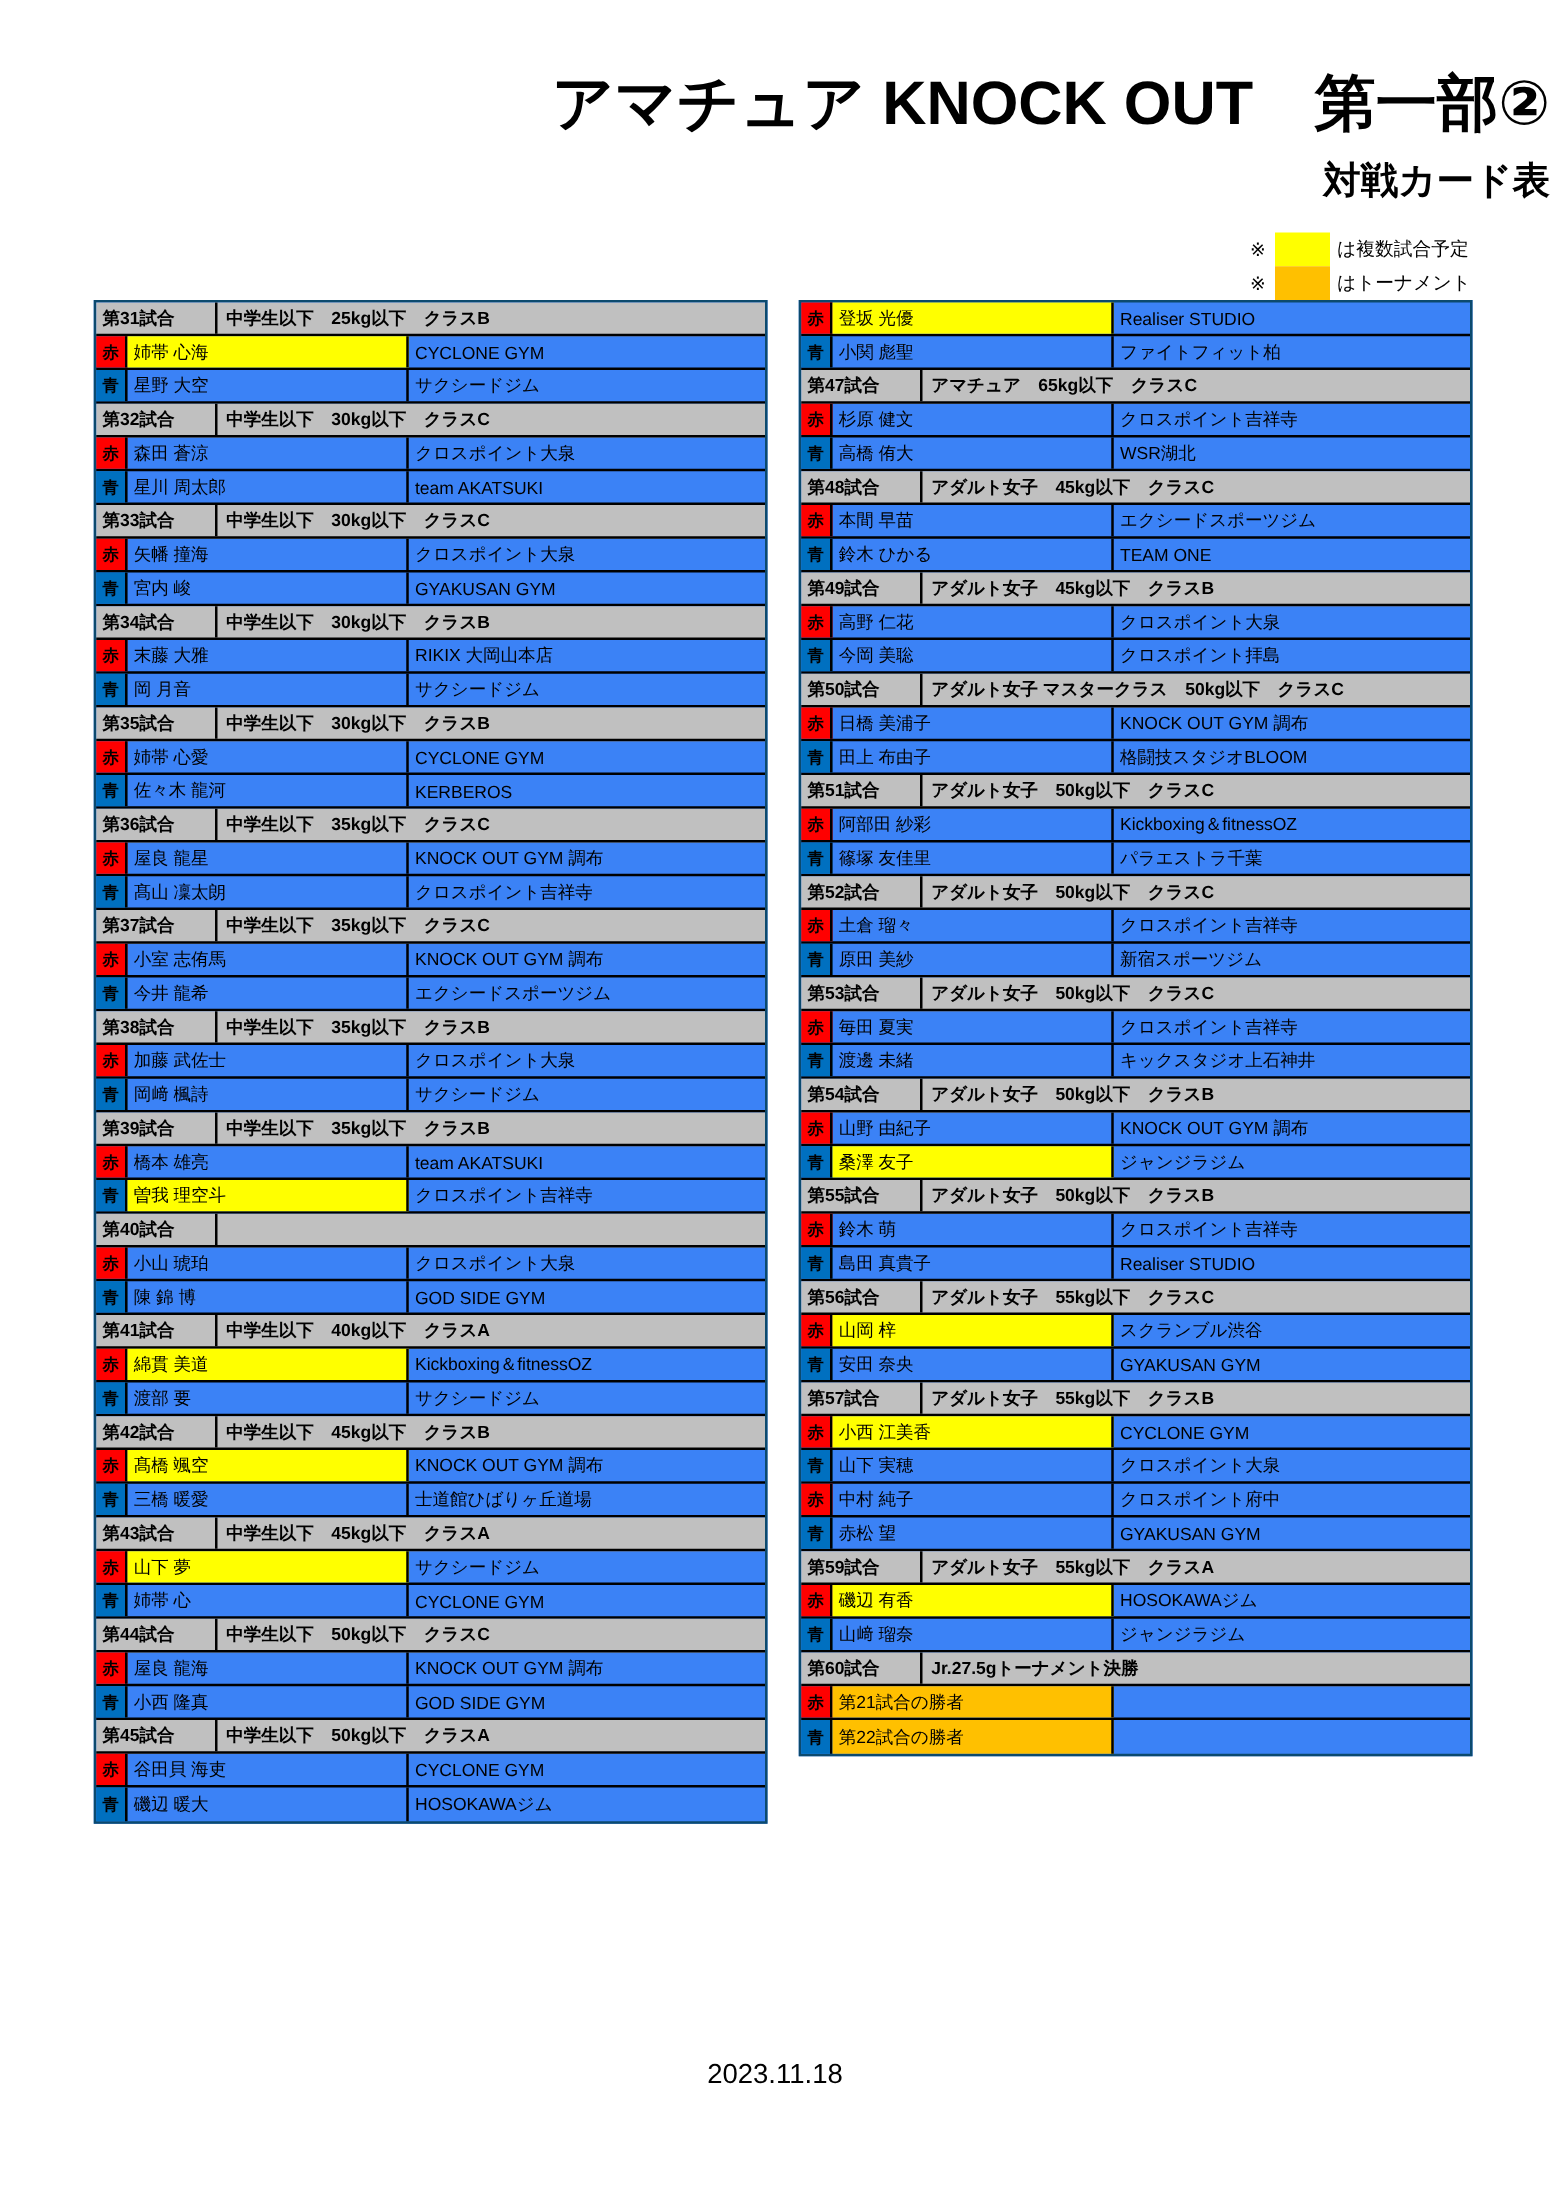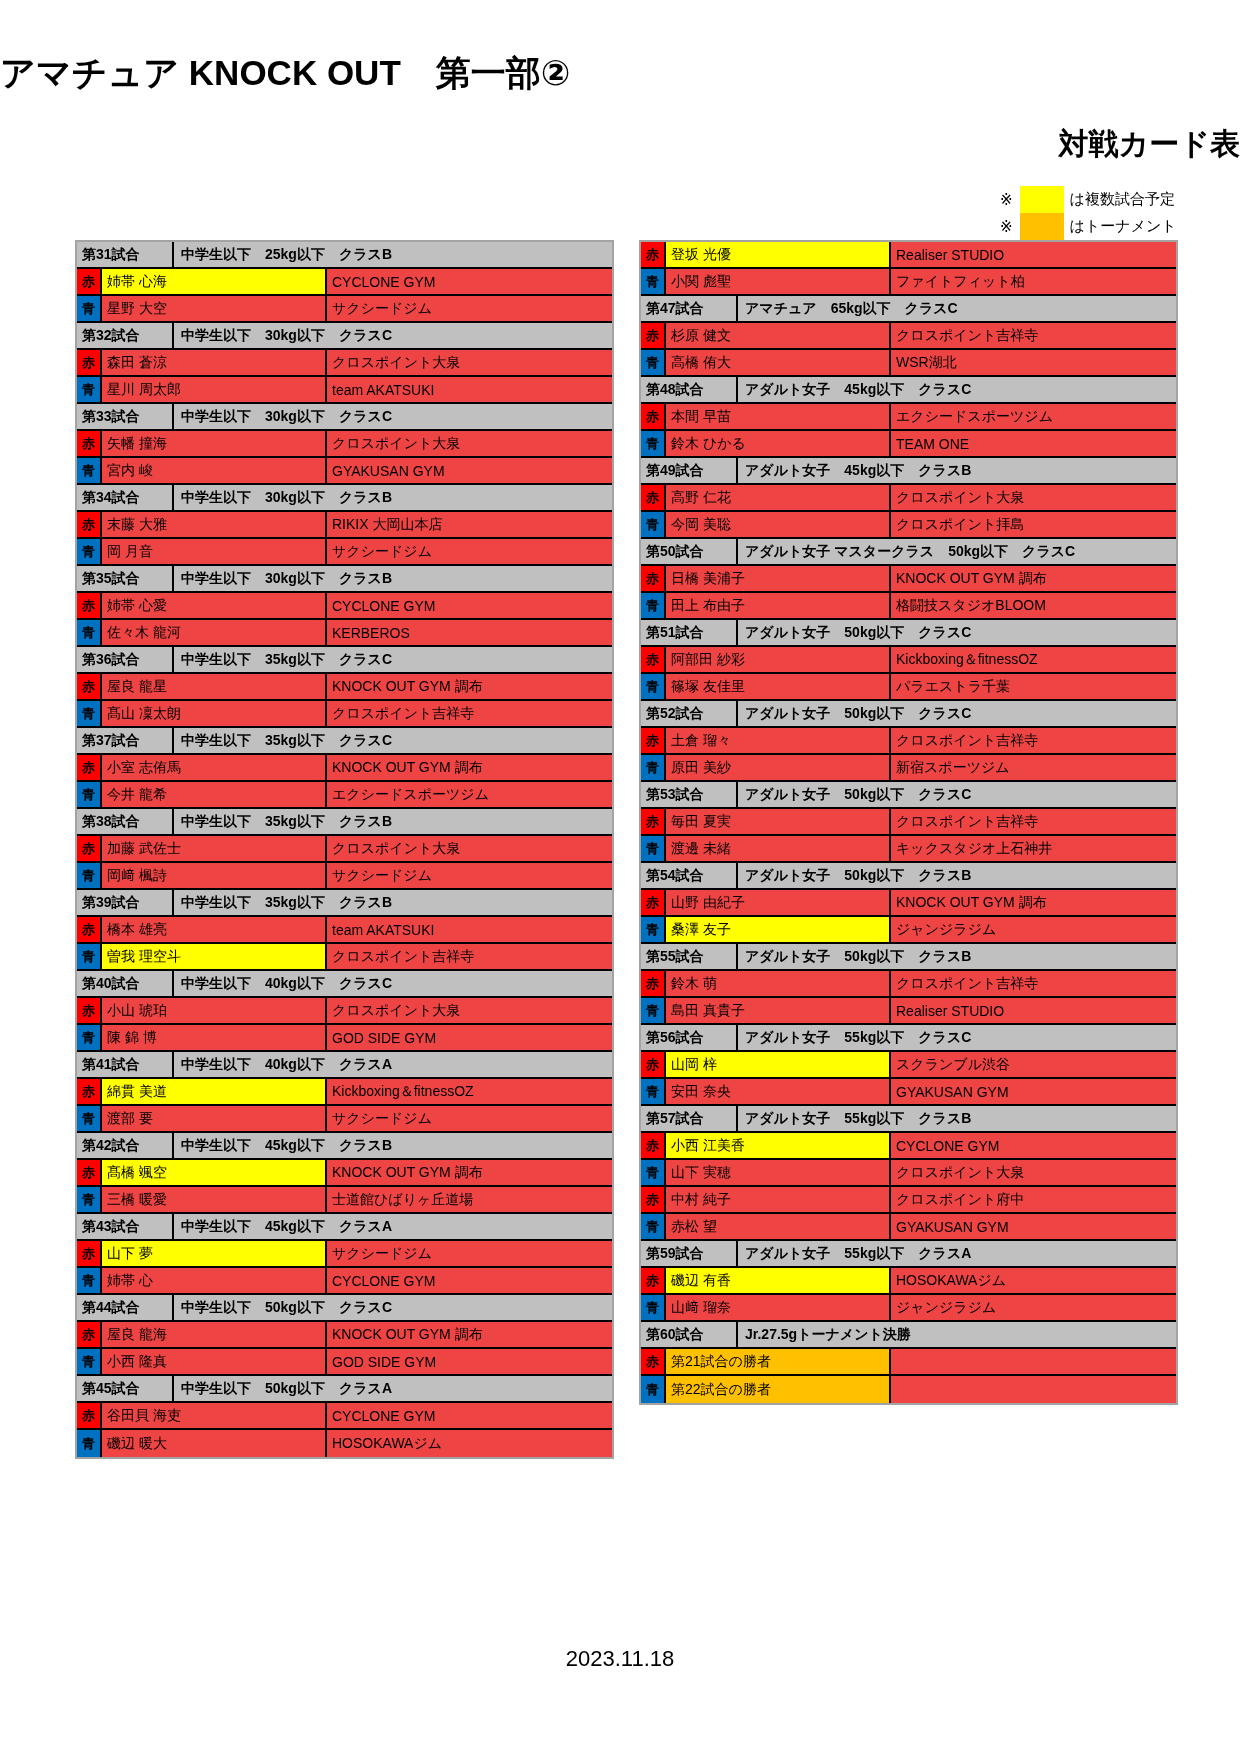--- a/index.html
+++ b/index.html
@@ -3,33 +3,33 @@
 <meta charset="utf-8">
 <style>
   html,body { margin:0; padding:0; }
   body {
     width:1240px; height:1754px; position:relative;
     background:#ffffff; color:#000;
     font-family:"Liberation Sans","DejaVu Sans",sans-serif;
   }
   .title {
     position:absolute; top:50px; left:0; width:100%;
-    text-align:left; font-size:35px; font-weight:bold; white-space:nowrap;
+    text-align:right; font-size:49px; font-weight:bold; white-space:nowrap;
   }
   .subtitle {
     position:absolute; top:124px; left:0; width:100%;
     text-align:right; font-size:30px; font-weight:bold;
   }
   .legend { position:absolute; top:186px; left:1000px; }
   .legend-row { display:flex; align-items:center; height:27px; font-size:15px; }
   .legend-mark { margin-right:7px; }
   .legend-swatch { width:44px; height:27px; display:inline-block; margin-right:6px; }
   .legend-label { white-space:nowrap; }
 
-  .card-table { position:absolute; top:240px; width:535px; border:2px solid #a3a3a3; background:#ef4444; }
+  .card-table { position:absolute; top:240px; width:535px; border:2px solid #0c4a6e; background:#3b82f6; }
   .card-table.left  { left:75px; }
   .card-table.right { left:639px; }
 
   .row { display:flex; height:27px; box-sizing:border-box; border-bottom:2px solid #000; }
   .card-table .match:last-child .row:last-child { border-bottom:none; }
 
   .cell {
     display:flex; align-items:center;
     box-sizing:border-box; border-right:2px solid #000;
     padding:0 5px; font-size:14px;
@@ -225,21 +225,20 @@
     <div class="row fighter">
       <div class="cell corner blue">青</div>
       <div class="cell name hl-yellow">曽我 理空斗</div>
       <div class="cell gym">クロスポイント吉祥寺</div>
     </div>
   </div>
 
   <div class="match">
     <div class="row header">
       <div class="cell no">第40試合</div>
-      <div class="cell cat">中学生以下　40kg以下　クラスC</div>
     </div>
     <div class="row fighter">
       <div class="cell corner red">赤</div>
       <div class="cell name">小山 琥珀</div>
       <div class="cell gym">クロスポイント大泉</div>
     </div>
     <div class="row fighter">
       <div class="cell corner blue">青</div>
       <div class="cell name">陳 錦 博</div>
       <div class="cell gym">GOD SIDE GYM</div>

